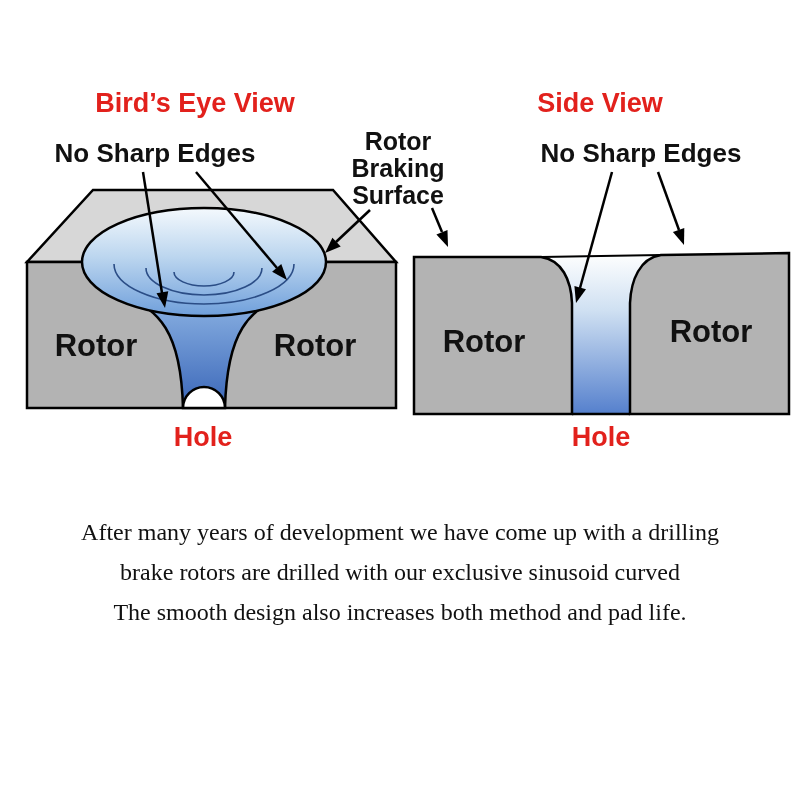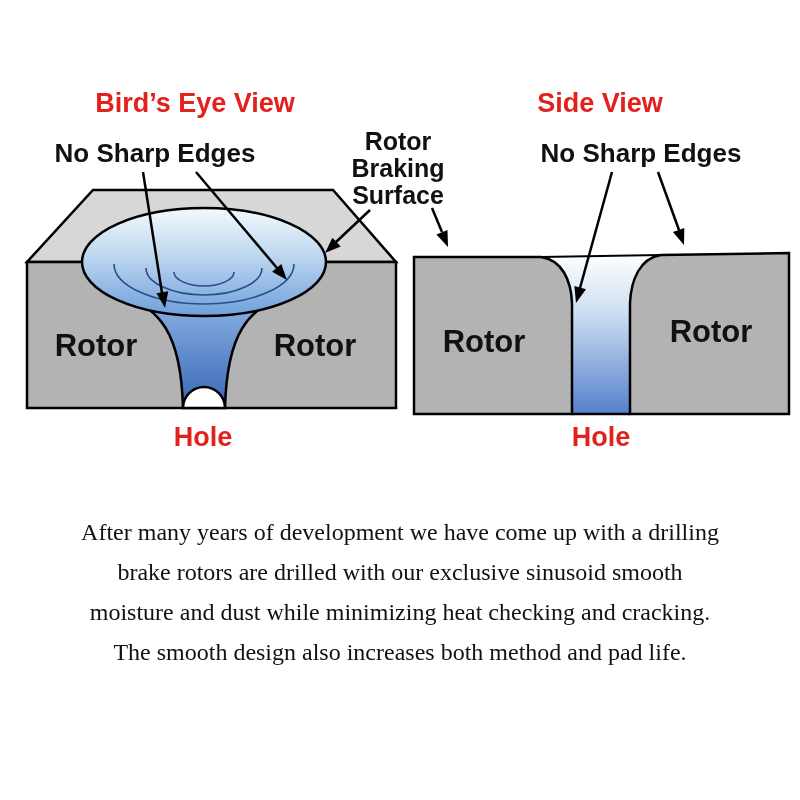--- a/index.html
+++ b/index.html
@@ -174,18 +174,17 @@
       </g>
       <g>
         <line class="arrow-line" x1="658" y1="172" x2="679" y2="230"></line>
         <polygon class="arrow-head" points="684,245 672.9,231.9 684.3,227.9"></polygon>
       </g>
     </svg>
   </div>
 
   <div class="paragraph">
     <div class="line">After many years of development we have come up with a drilling</div>
-    <div class="line">brake rotors are drilled with our exclusive sinusoid smooth</div>
-    <div class="line">moisture and dust while minimizing heat checking and cracking.</div>
+    <div class="line">brake rotors are drilled with our exclusive sinusoid curved</div>
     <div class="line">The smooth design also increases both method and pad life.</div>
   </div>
 
 </div>
 
 </body></html>

